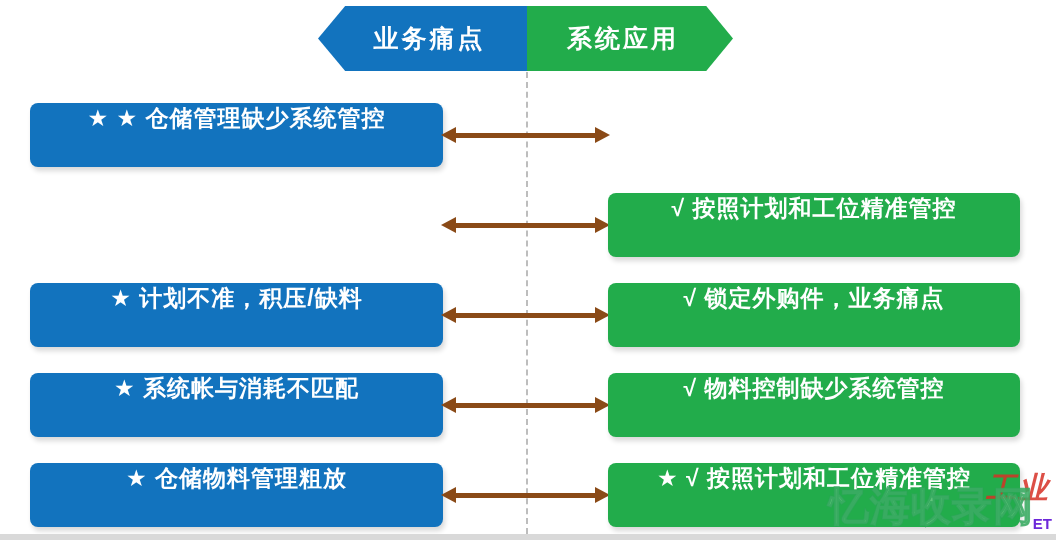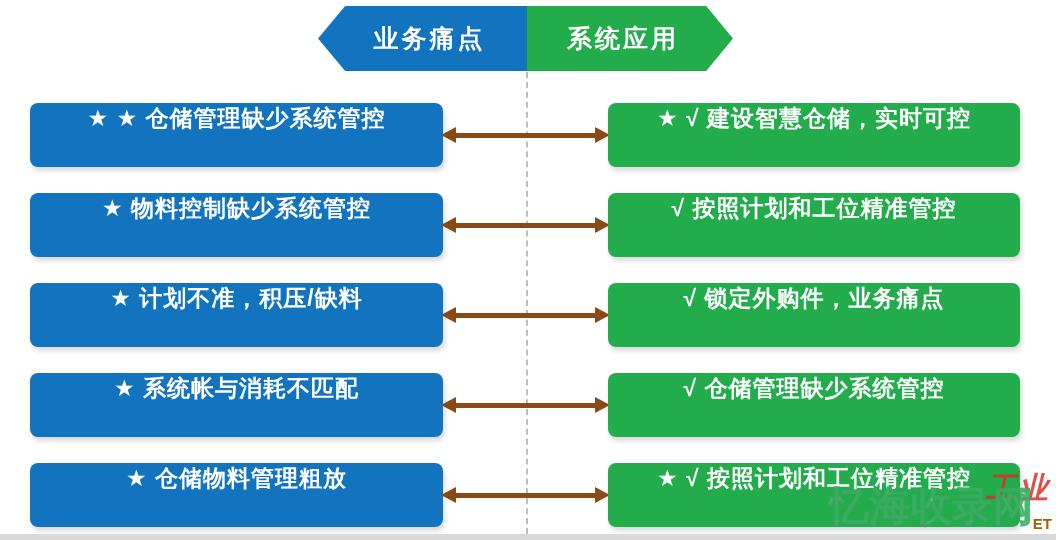--- a/index.html
+++ b/index.html
@@ -129,21 +129,21 @@
     font-size: 40px;
     font-weight: bold;
     letter-spacing: 1px;
     color: rgba(150, 215, 165, 0.55);
     -webkit-text-stroke: 1.5px rgba(46, 165, 90, 0.8);
   }
   .watermark-suffix {
     position: absolute;
     right: 2px;
     bottom: 2px;
-    color: #a16207;
+    color: #6d28d9;
     font-size: 15px;
     font-weight: bold;
   }
 
   
   .bottom-edge {
     position: absolute;
     left: 0; right: 0; bottom: 0;
     height: 6px;
     background: #D9D9D9;
@@ -165,29 +165,23 @@
 
   <div class="divider"></div>
 
   <div class="row" style="top:103px">
     <div class="box box-pain">
       <span>★ ★ 仓储管理缺少系统管控</span>
     </div>
     <div class="arrow">
         <div class="arrow-line"></div>
       </div>
-    <div class="box box-solution">
-      <span>★ √ 建设智慧仓储，实时可控</span>
-    </div>
   </div>
 
   <div class="row" style="top:193px">
-    <div class="box box-pain">
-      <span>★ 物料控制缺少系统管控</span>
-    </div>
     <div class="arrow">
         <div class="arrow-line"></div>
       </div>
     <div class="box box-solution">
       <span>√ 按照计划和工位精准管控</span>
     </div>
   </div>
 
   <div class="row" style="top:283px">
     <div class="box box-pain">
@@ -202,21 +196,21 @@
   </div>
 
   <div class="row" style="top:373px">
     <div class="box box-pain">
       <span>★ 系统帐与消耗不匹配</span>
     </div>
     <div class="arrow">
         <div class="arrow-line"></div>
       </div>
     <div class="box box-solution">
-      <span>√ 仓储管理缺少系统管控</span>
+      <span>√ 物料控制缺少系统管控</span>
     </div>
   </div>
 
   <div class="row" style="top:463px">
     <div class="box box-pain">
       <span>★ 仓储物料管理粗放</span>
     </div>
     <div class="arrow">
         <div class="arrow-line"></div>
       </div>

